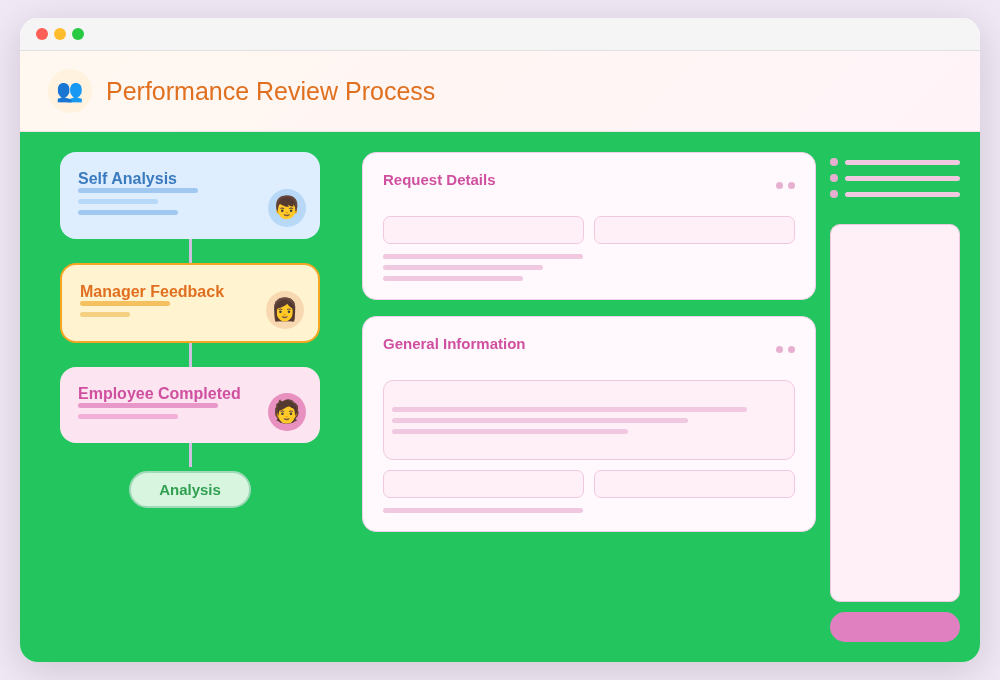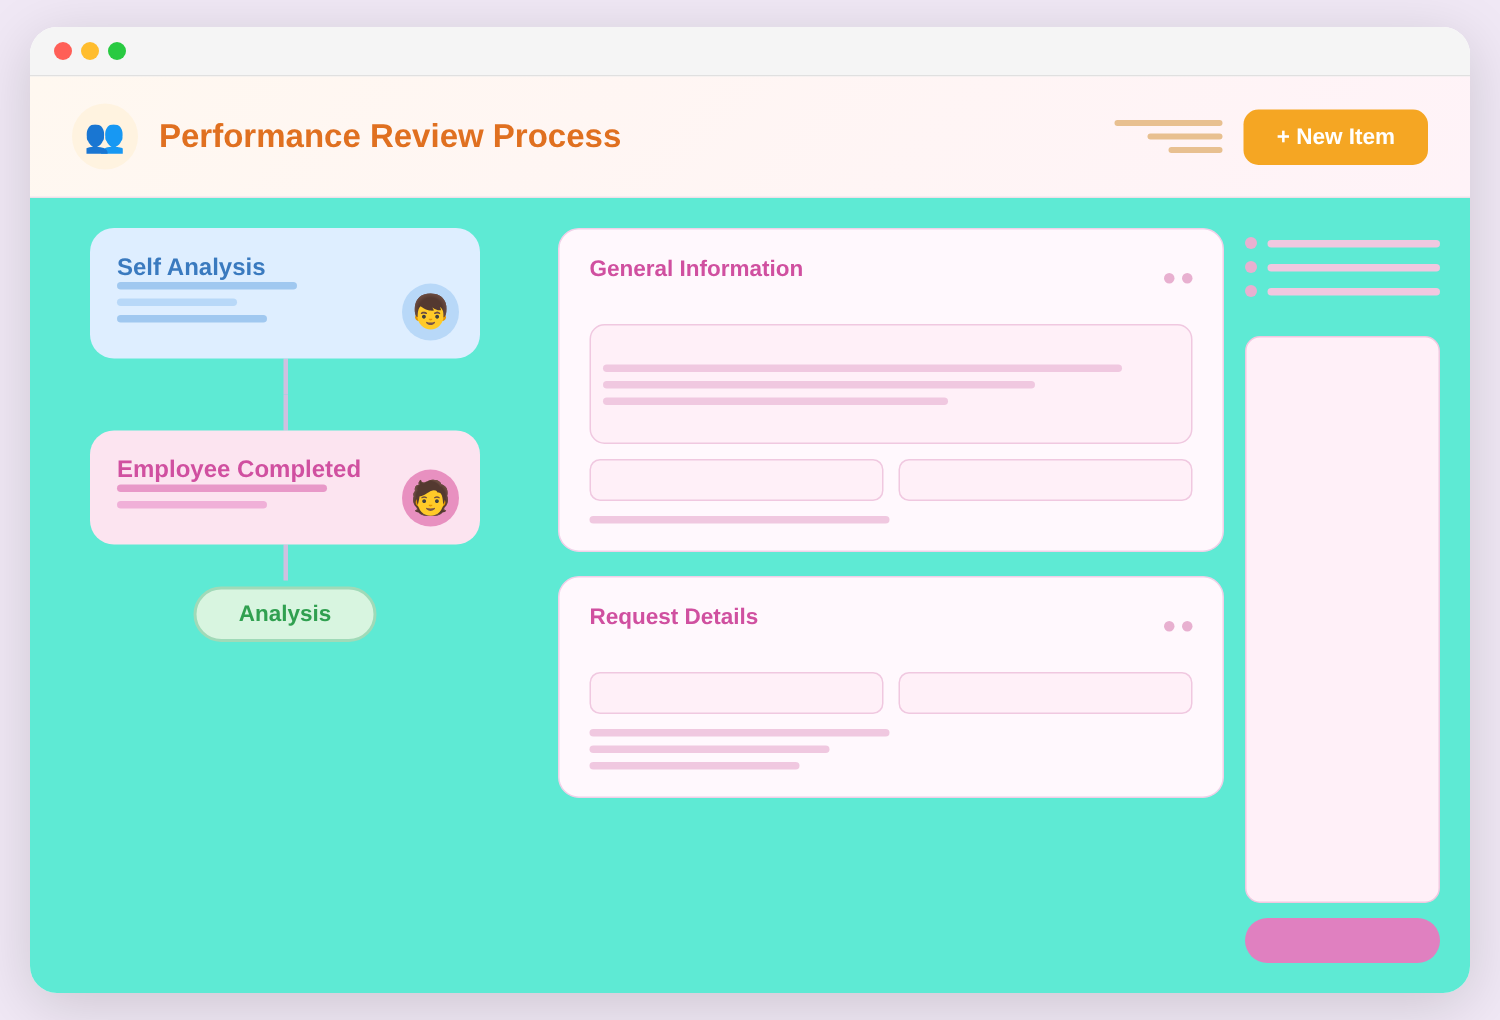--- a/index.html
+++ b/index.html
@@ -47,22 +47,22 @@
       width: 44px;
       height: 44px;
       background: #fff3e0;
       border-radius: 50%;
       display: flex;
       align-items: center;
       justify-content: center;
       font-size: 22px;
     }
     .header-title {
-      font-size: 22px;
-      font-weight: 700;
+      font-size: 25px;
+      font-weight: 400;
       color: #e07020;
     }
     .header-right {
       display: flex;
       align-items: center;
       gap: 14px;
     }
     .header-lines {
       display: flex;
       flex-direction: column;
@@ -79,24 +79,24 @@
       color: #fff;
       border: none;
       border-radius: 10px;
       padding: 10px 22px;
       font-size: 15px;
       font-weight: 600;
       cursor: pointer;
       white-space: nowrap;
     }
     .main {
-      background: #5eead4;
+      background: #22c55e;
       padding: 20px;
       display: flex;
-      gap: 32px;
+      gap: 22px;
       min-height: 530px;
     }
     
     .left-panel {
       width: 300px;
       flex-shrink: 0;
       display: flex;
       flex-direction: column;
       align-items: center;
       gap: 0;
@@ -307,67 +307,88 @@
     <div class="dot dot-green"></div>
   </div>
 
   <div class="header">
     <div class="header-left">
       <div class="header-icon">
         <span>👥</span>
       </div>
       <span class="header-title">Performance Review Process</span>
     </div>
-    <div class="header-right">
-      <div class="header-lines">
-        <div class="header-line" style="width:72px"></div>
-        <div class="header-line" style="width:50px"></div>
-        <div class="header-line" style="width:36px"></div>
-      </div>
-      <button class="new-item-btn">+ New Item</button>
-    </div>
   </div>
 
   <div class="main">
 
     <div class="left-panel">
 
       <div class="card card-blue">
         <span class="card-title card-title-blue">Self Analysis</span>
         <div class="card-lines">
           <div class="card-line" style="width:120px;background:#a0c8f0"></div>
           <div class="card-line" style="width:80px;background:#b8d8f8"></div>
           <div class="card-line" style="width:100px;background:#a0c8f0"></div>
         </div>
         <div class="card-avatar avatar-blue">
           <span>👦</span>
         </div>
       </div>
       <div class="connector"></div>
 
+      <div class="card card-orange">
+        <span class="card-title card-title-orange">Manager Feedback</span>
+        <div class="card-lines">
+          <div class="card-line" style="width:90px;background:#f5c060"></div>
+          <div class="card-line" style="width:50px;background:#f5d080"></div>
+        </div>
+        <div class="card-avatar avatar-orange">
+          <span>👩</span>
+        </div>
+      </div>
       <div class="connector"></div>
 
       <div class="card card-pink">
         <span class="card-title card-title-pink">Employee Completed</span>
         <div class="card-lines">
           <div class="card-line" style="width:140px;background:#e898c8"></div>
           <div class="card-line" style="width:100px;background:#f0b0d8"></div>
         </div>
         <div class="card-avatar avatar-pink">
           <span>🧑</span>
         </div>
       </div>
       <div class="connector"></div>
 
       <div class="completed-badge">Analysis</div>
     </div>
 
     <div class="right-panel">
       <div class="right-main">
         <div class="form-section">
+
+          <div class="form-card">
+            <div style="display:flex;justify-content:space-between;align-items:center;margin-bottom:14px">
+              <span class="form-card-title">Request Details</span>
+              <div class="form-dots">
+                <div class="form-dot"></div>
+                <div class="form-dot"></div>
+              </div>
+            </div>
+            <div class="form-fields-row">
+              <div class="form-field"></div>
+              <div class="form-field"></div>
+            </div>
+            <div class="form-lines">
+              <div class="form-line" style="width:200px"></div>
+              <div class="form-line" style="width:160px"></div>
+              <div class="form-line" style="width:140px"></div>
+            </div>
+          </div>
 
           <div class="form-card">
             <div style="display:flex;justify-content:space-between;align-items:center;margin-bottom:14px">
               <span class="form-card-title">General Information</span>
               <div class="form-dots">
                 <div class="form-dot"></div>
                 <div class="form-dot"></div>
               </div>
             </div>
             <div class="textarea-mock">
@@ -376,39 +397,20 @@
               <div class="textarea-line" style="width:60%"></div>
             </div>
             <div class="form-fields-row">
               <div class="form-field"></div>
               <div class="form-field"></div>
             </div>
             <div class="form-lines">
               <div class="form-line" style="width:200px"></div>
             </div>
           </div>
-
-          <div class="form-card">
-            <div style="display:flex;justify-content:space-between;align-items:center;margin-bottom:14px">
-              <span class="form-card-title">Request Details</span>
-              <div class="form-dots">
-                <div class="form-dot"></div>
-                <div class="form-dot"></div>
-              </div>
-            </div>
-            <div class="form-fields-row">
-              <div class="form-field"></div>
-              <div class="form-field"></div>
-            </div>
-            <div class="form-lines">
-              <div class="form-line" style="width:200px"></div>
-              <div class="form-line" style="width:160px"></div>
-              <div class="form-line" style="width:140px"></div>
-            </div>
-          </div>
         </div>
 
         <div class="side-panel">
           <div class="side-items">
             <div class="side-item">
               <div class="side-dot"></div>
               <div class="side-line" style="width:90px"></div>
             </div>
             <div class="side-item">
               <div class="side-dot"></div>

